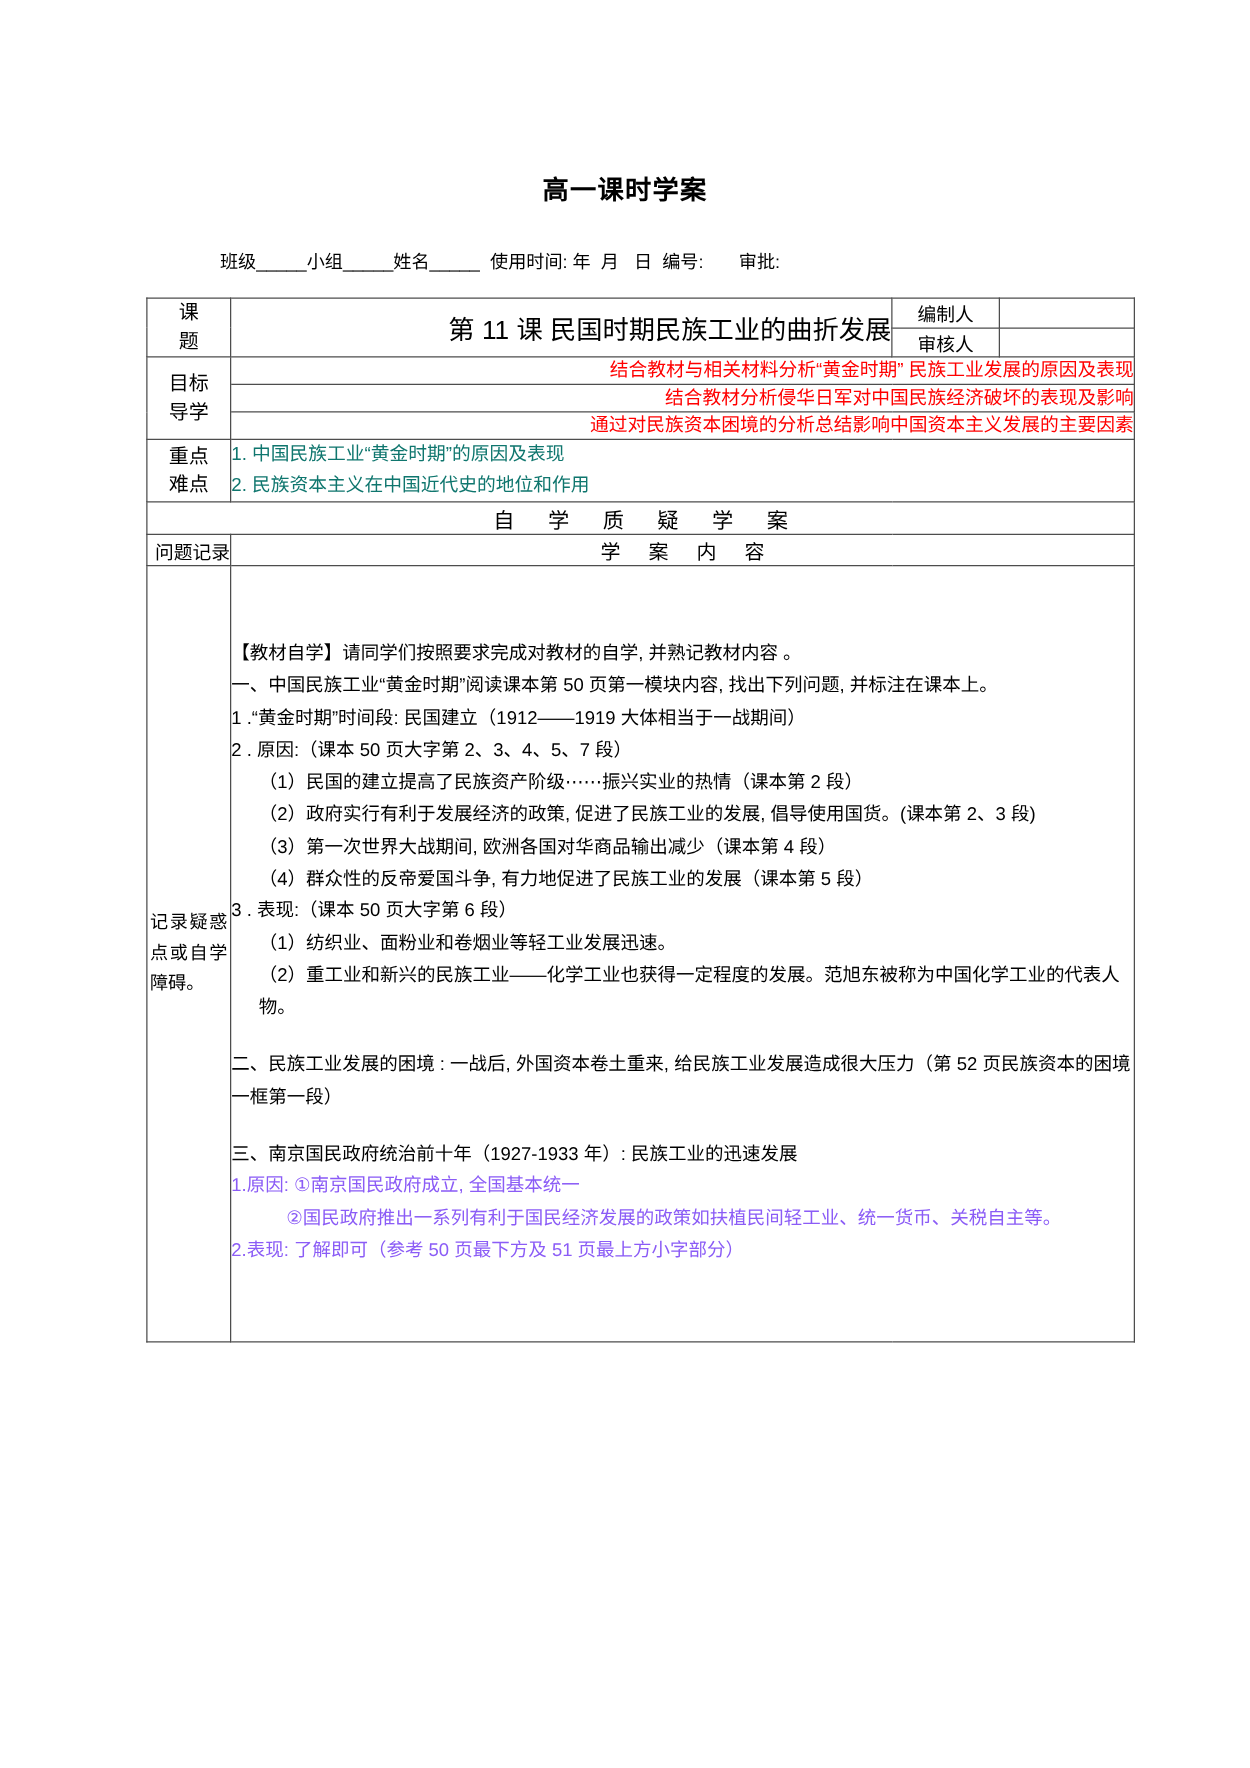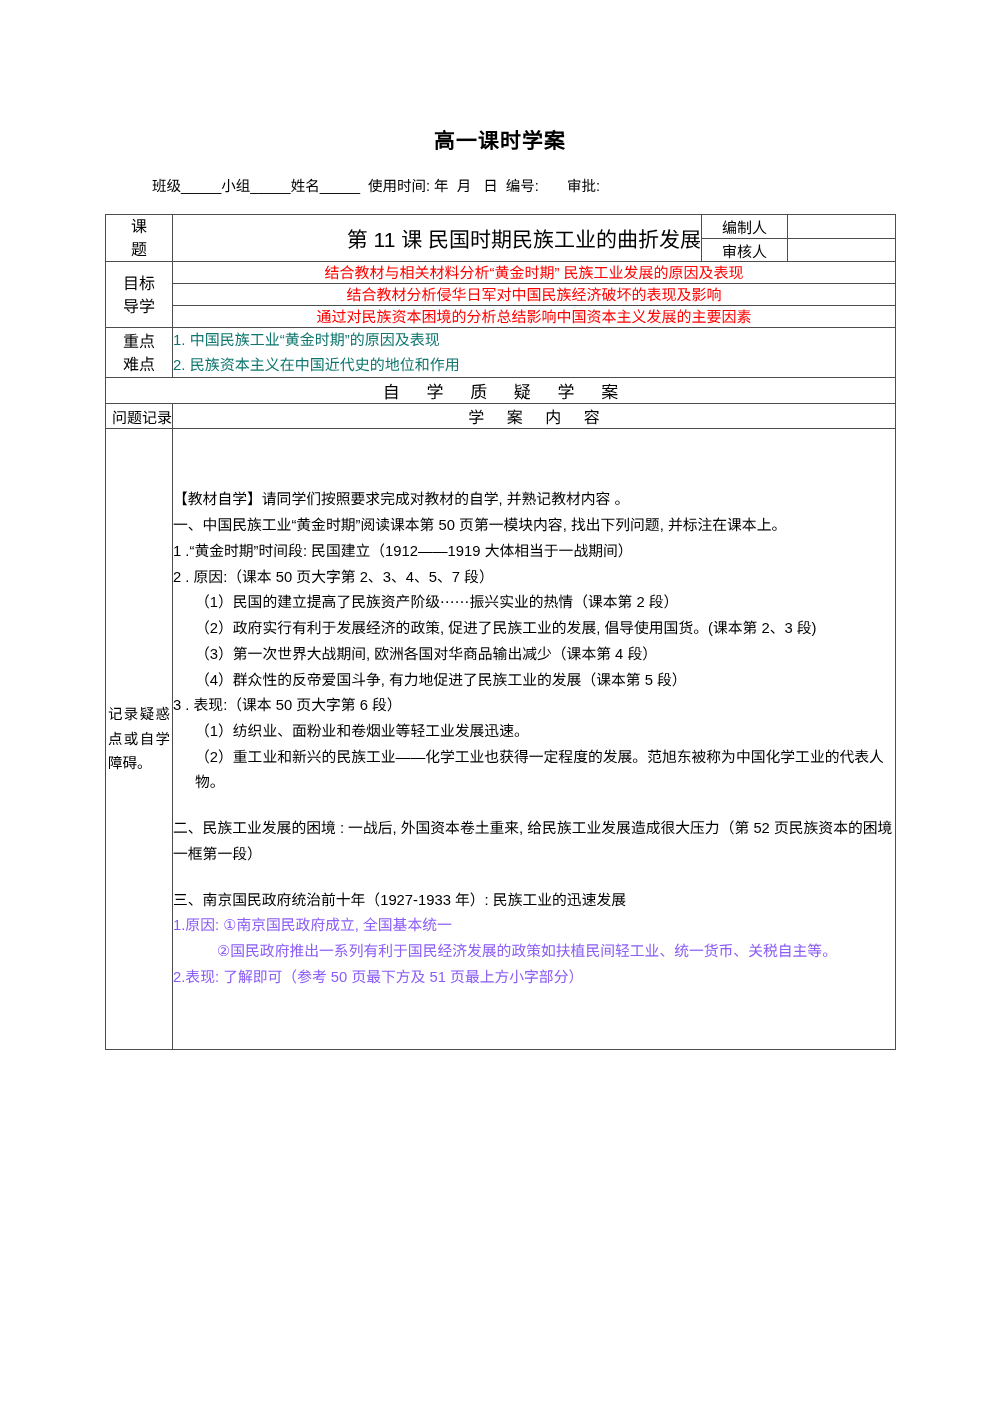--- a/index.html
+++ b/index.html
@@ -14,39 +14,39 @@
     font-family: "Liberation Serif", "DejaVu Serif", serif;
     color: #000000;
     -webkit-font-smoothing: antialiased;
   }
 
   .page {
     position: relative;
     width: 1000px;
     height: 1414px;
     box-sizing: border-box;
-    padding: 0;
+    padding: 12px;
     overflow: hidden;
   }
 
   
   .doc-title {
     text-align: center;
     font-family: "Liberation Sans", "DejaVu Sans", sans-serif;
     font-weight: bold;
     font-size: 21px;
     letter-spacing: 1px;
     margin: 0;
     padding-top: 128px;
     line-height: 1.2;
   }
 
   
   .info-line {
-    margin: 4px;
+    margin: 16px;
     padding-top: 20px;
     padding-left: 148px;
     font-family: "Liberation Sans", "DejaVu Sans", sans-serif;
     font-size: 14.5px;
     white-space: pre;
     line-height: 1.3;
   }
 
   
   table.sheet {
@@ -88,21 +88,21 @@
     font-size: 15px;
     padding: 7px 4px;
   }
   .cell-empty { padding: 7px 4px; }
 
   
   .cell-goal {
     color: #ff0000;
     font-size: 15px;
     padding: 7px 4px 7px 10px;
-    text-align: center;
+    text-align: right;
     line-height: 1.4;
   }
   .cell-keypoint {
     color: #0f766e;
     font-size: 15px;
     padding: 6px 4px 7px 10px;
     text-align: left;
     line-height: 1.62;
   }
   .cell-keypoint div { white-space: nowrap; }

